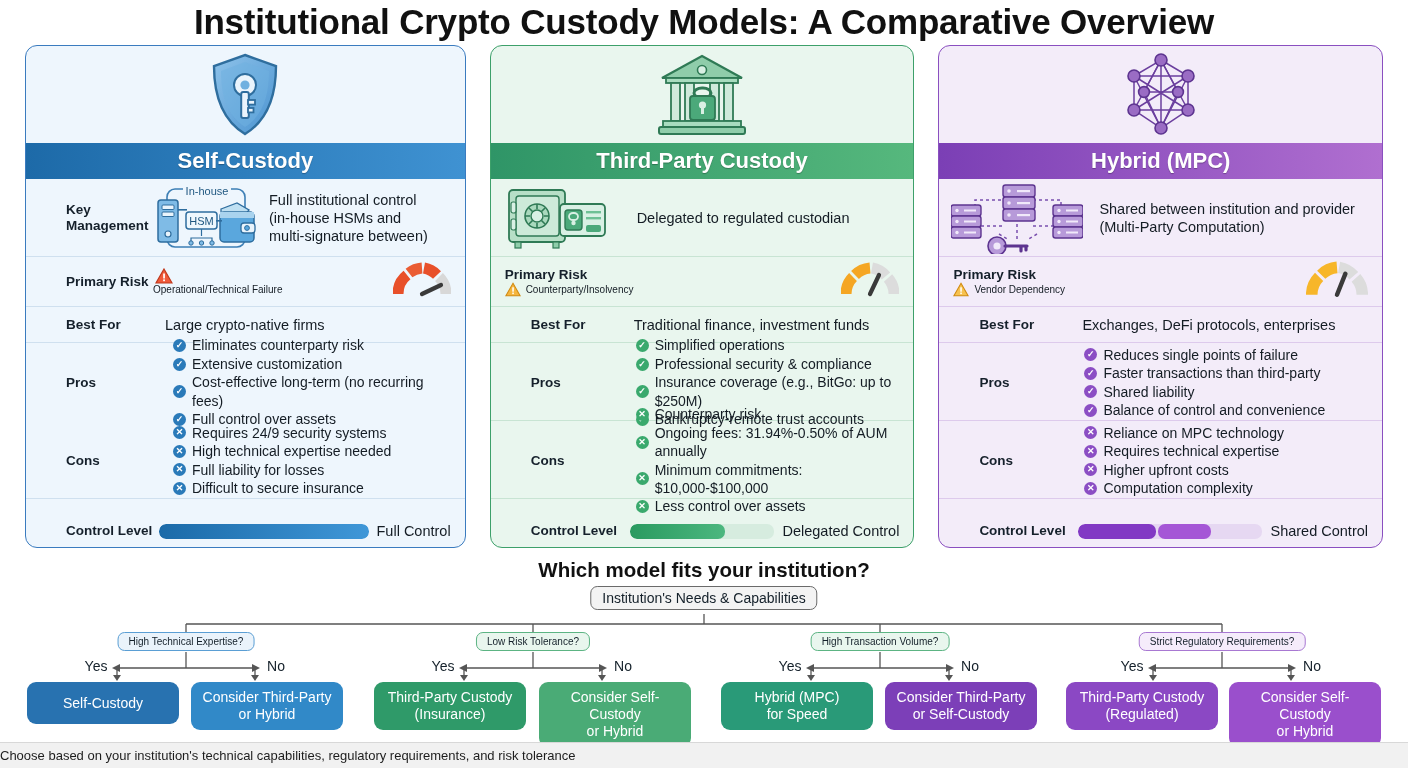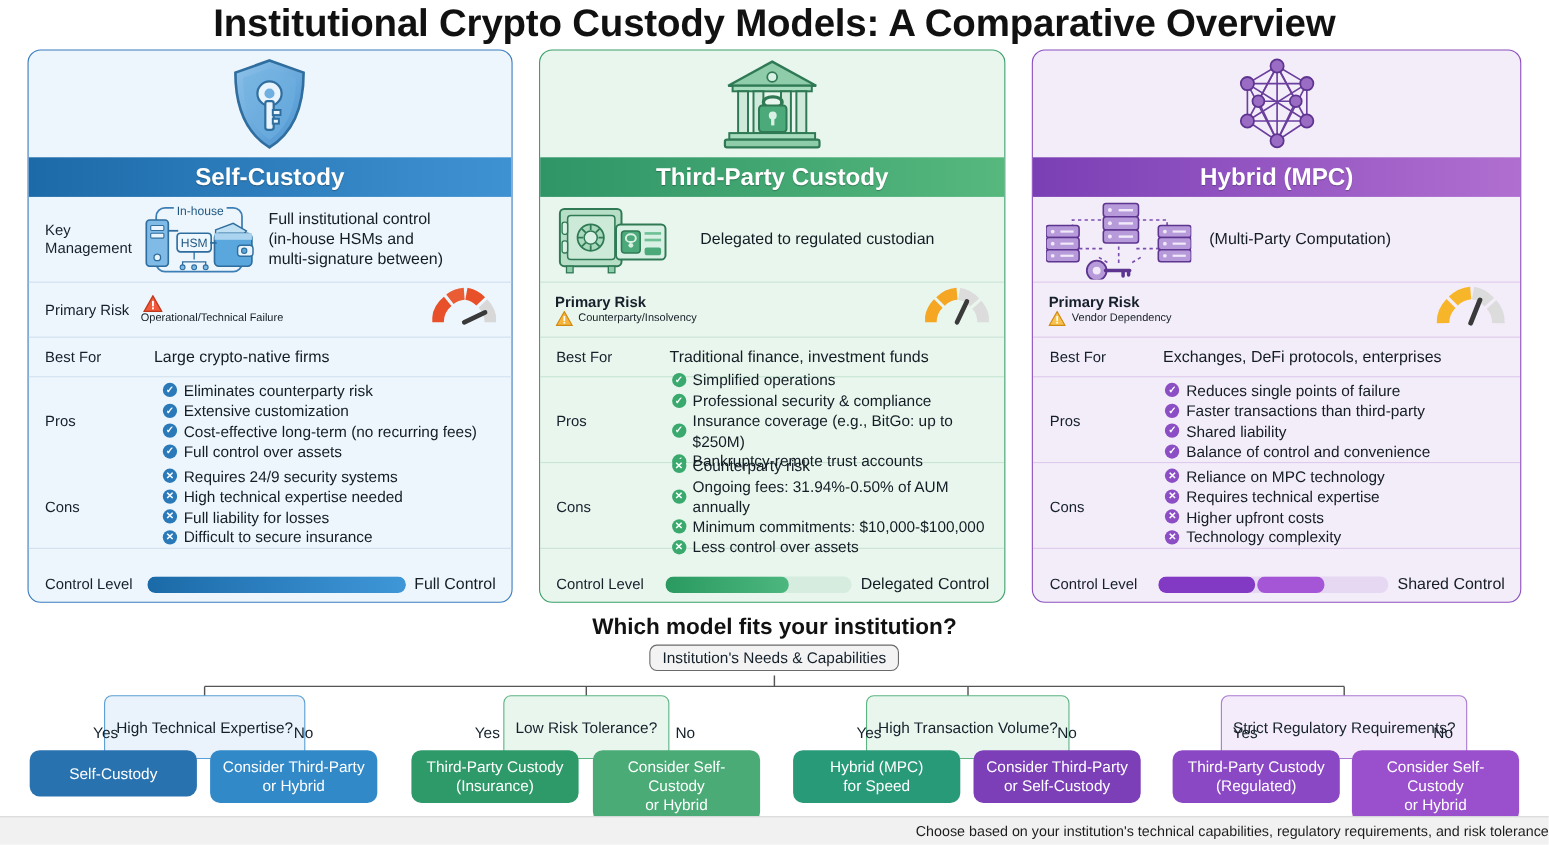--- a/index.html
+++ b/index.html
@@ -70,24 +70,25 @@
     align-items: center;
     border-bottom: 1px solid #cfe0ef;
     padding: 0 10px;
   }
   .card.green .row { border-bottom-color: #c8e4d3; }
   .card.purple .row { border-bottom-color: #ddcaec; }
   .row-label {
     width: 92px;
     flex: 0 0 92px;
     font-size: 13.5px;
-    font-weight: normal;
+    font-weight: bold;
     color: #15202b;
     padding-left: 5px;
     line-height: 16px;
+    margin-left: 25px;
   }
   .card.green .row-label, .card.purple .row-label { width: 98px; flex: 0 0 98px; }
 
   .row-km { height: 78px; }
   .row-km .row-body {
     flex: 1; display: flex; align-items: center; gap: 10px;
   }
   .km-text { font-size: 14.5px; color: #141c24; line-height: 18px; }
 
   .row-risk { height: 50px; position: relative; }
@@ -164,23 +165,23 @@
     white-space: nowrap;
   }
   svg.tree-lines { position: absolute; inset: 0; width: 1408px; height: 148px; }
 
   .q-node {
     position: absolute;
     top: 46px;
     transform: translateX(-50%);
     border-radius: 7px;
     border: 1.3px solid;
-    font-size: 14px;
+    font-size: 10px;
     color: #14202a;
-    padding: 20px 10px;
+    padding: 3px 10px;
     white-space: nowrap;
   }
   .q1 { background: #eaf3fb; border-color: #5a9ed4; }
   .q2 { background: #e9f6ee; border-color: #5cb483; }
   .q3 { background: #e9f6ee; border-color: #5cb483; }
   .q4 { background: #f5ecfb; border-color: #a878d2; }
 
   .yn {
     position: absolute;
     top: 72px;
@@ -214,21 +215,21 @@
   .leaf.purple-2  { background: #8b48c4; }
   .leaf.purple-3  { background: #9a4fcc; }
 
   
   .footer-bar {
     position: absolute;
     bottom: 0; left: 0; right: 0;
     height: 26px;
     background: #f1f1f1;
     border-top: 1px solid #d8d8d8;
-    display: flex; align-items: center; justify-content: flex-end;
+    display: flex; align-items: center; justify-content: flex-start;
     font-size: 13px;
     color: #1d1d1d;
     margin-top: 36px;
   }
 </style>
 </head>
 <body>
 
 <div class="page">
 
@@ -569,20 +570,21 @@
               <circle cx="108" cy="50.5" r="1.7" fill="#f1e9fa"></circle>
                 <rect x="115" y="49.5" width="12" height="2" fill="#f1e9fa"></rect>
             </g>
             <g transform="translate(36,56)">
               <circle cx="10" cy="8" r="9" fill="#b79ad9" stroke="#5d3490" stroke-width="1.6"></circle>
               <circle cx="10" cy="8" r="3.6" fill="#f1e9fa"></circle>
               <path d="M18 8 H40 M34 8 v5 M39 8 v4" stroke="#5d3490" stroke-width="3.2" fill="none" stroke-linecap="round"></path>
             </g>
           </svg>
           <div class="km-text" style="margin-left:6px">
+            <div>Shared between institution and provider</div>
             <div>(Multi-Party Computation)</div>
           </div>
         </div>
       </div>
 
       <div class="row row-risk">
         <div class="risk-body" style="flex-direction:row;align-items:center">
           <div class="risk-inline" style="padding-left:4px">
             <div class="risk-label-top">Primary Risk</div>
             <div class="risk-warn-line">
@@ -643,21 +645,21 @@
           <li>
               <span class="bul no">✕</span>
               <span>Requires technical expertise</span>
             </li>
           <li>
               <span class="bul no">✕</span>
               <span>Higher upfront costs</span>
             </li>
           <li>
               <span class="bul no">✕</span>
-              <span>Technology complexity</span>
+              <span>Computation complexity</span>
             </li>
         </ul>
       </div>
 
       <div class="row row-control">
         <div class="row-label">Control Level</div>
         <div class="ctrl-track">
           <div class="ctrl-fill" style="width:42%;background:#8239c4"></div>
           <div class="ctrl-fill" style="width:29%;background:#a556d6;margin-left:2px"></div>
         </div>

